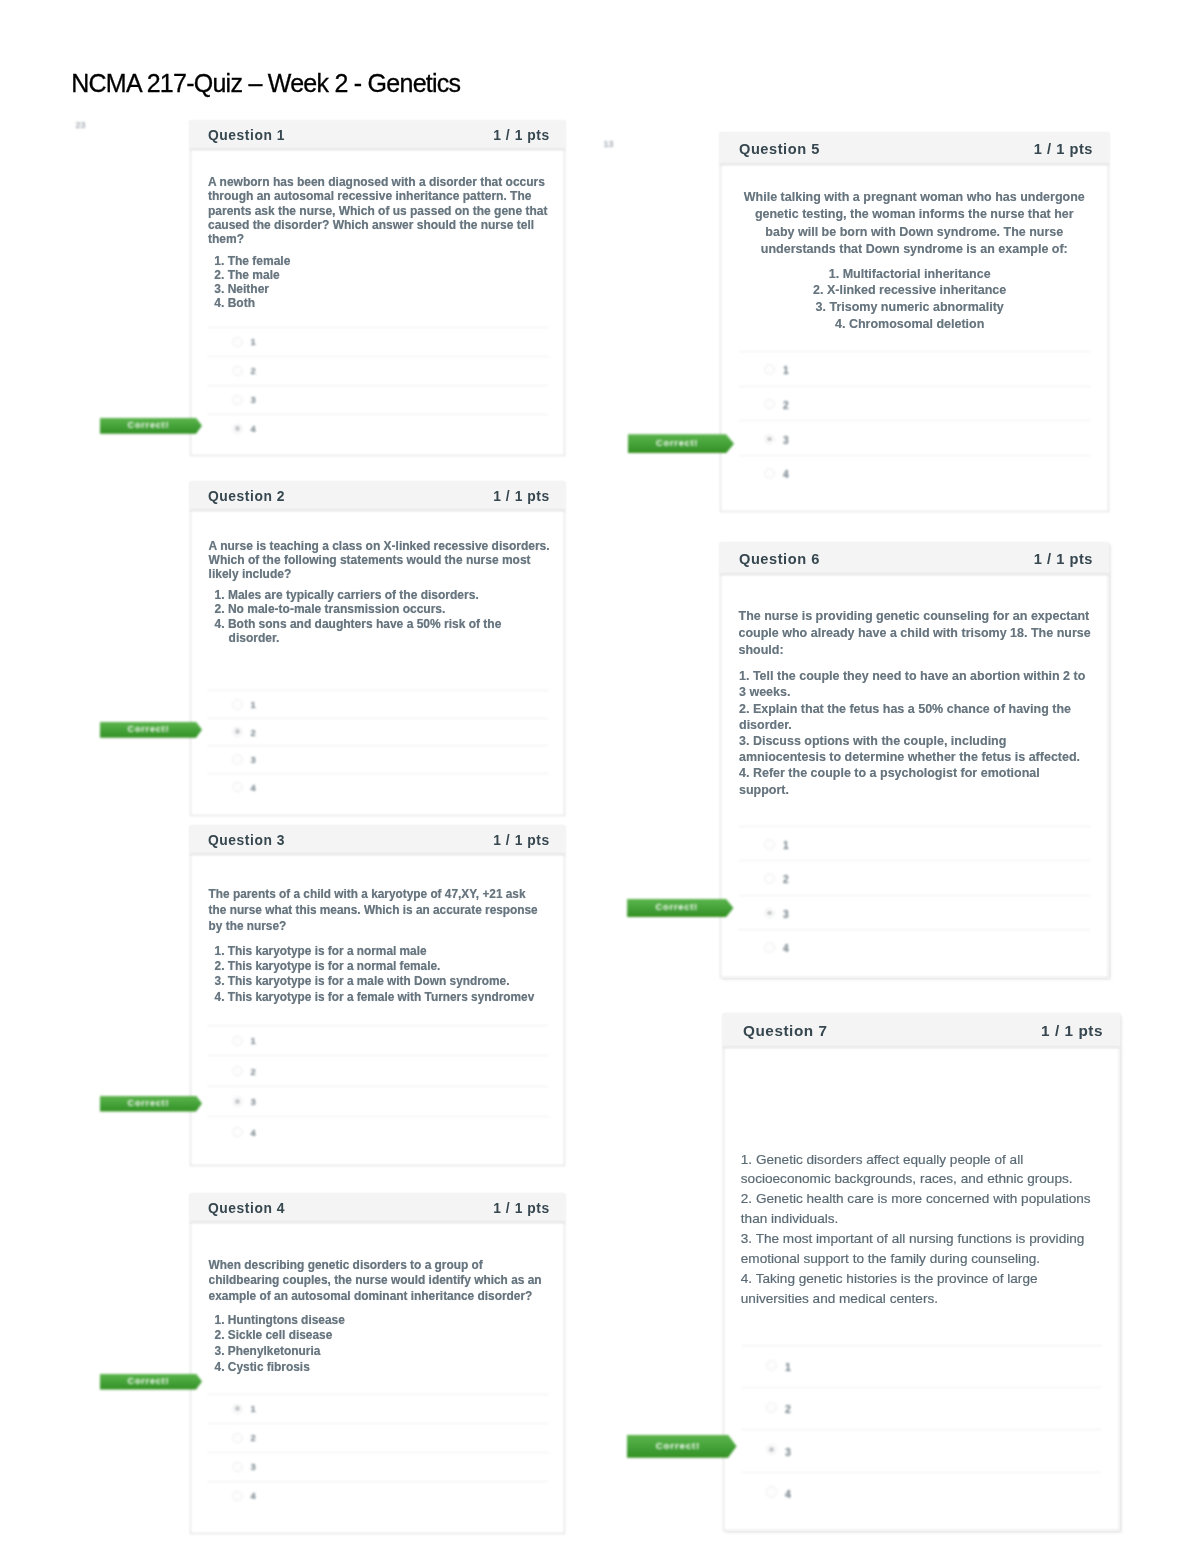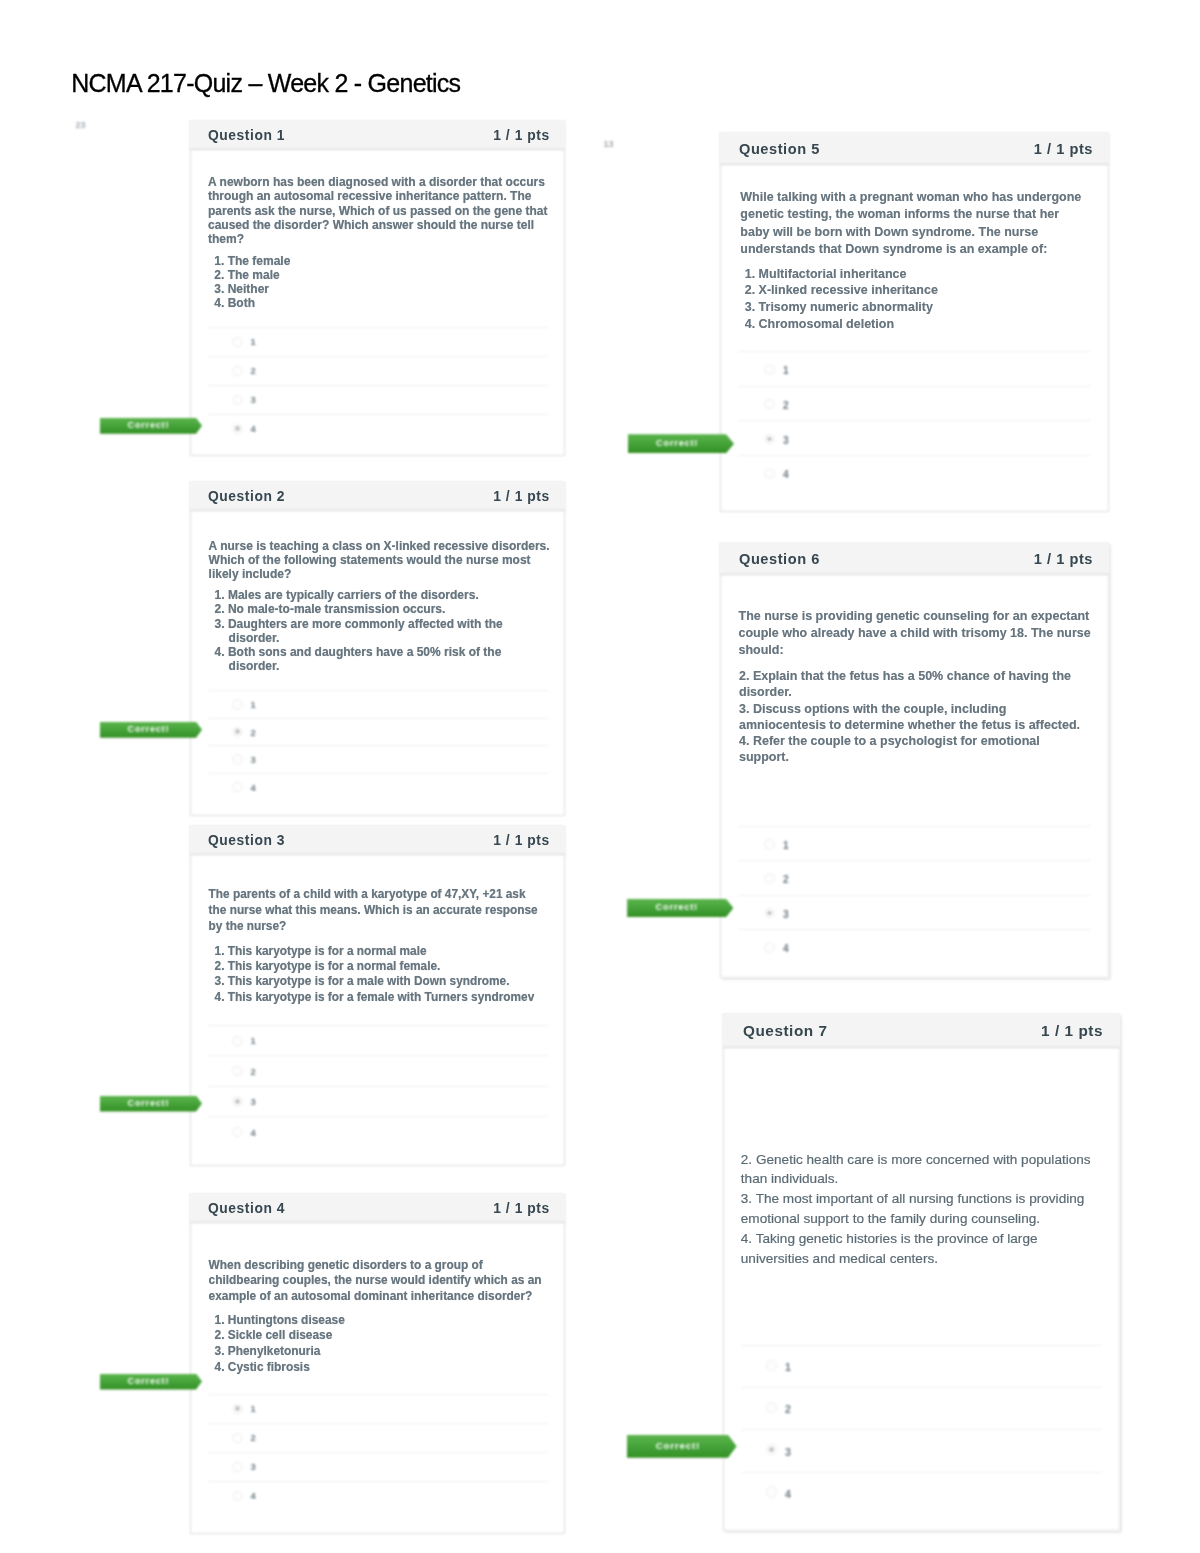--- a/index.html
+++ b/index.html
@@ -100,21 +100,20 @@
   <div class="card-head" style="height:29px;padding-left:18px;padding-right:15.3px;">
     <div class="head-bg" style="filter:blur(0.8px);"></div>
     <span class="q-title" style="font-size:13.85px;">Question 2</span>
     <span class="q-pts" style="font-size:13.85px;">1 / 1 pts</span>
   </div>
   <div class="card-body" style="top:29px;bottom:0;">
     <p class="qtext" style="left:18.6px;top:27.6px;width:341.5px;font-size:12px;font-weight:600;line-height:14.2px;color:#67757f;text-shadow:0 0 0.75px rgba(103,117,127,0.65);" id="prompt2">A nurse is teaching a class on X-linked recessive disorders. Which of the following statements would the nurse most likely include?</p>
     <ul class="olist" style="left: 24.6px; width: 315px; font-size: 12px; font-weight: 600; line-height: 14.2px; color: rgb(103, 117, 127); text-shadow: rgba(103, 117, 127, 0.65) 0px 0px 0.75px; top: 77.2px;" id="olist2">
       <li style="padding-left:14px;text-indent:-14px;">1. Males are typically carriers of the disorders.</li>
       <li style="padding-left:14px;text-indent:-14px;">2. No male-to-male transmission occurs.</li>
-      <li style="padding-left:14px;text-indent:-14px;">3. Daughters are more commonly affected with the disorder.</li>
       <li style="padding-left:14px;text-indent:-14px;">4. Both sons and daughters have a 50% risk of the disorder.</li>
     </ul>
     <div class="answers" style="top:179px;">
       <div class="ansrow" style="height:27.5px;">
         <div class="sep" style="left:16.8px;width:342px;filter:blur(0.8px);"></div>
         <span class="radio" style="left:42px;top:9px;width:10.5px;height:10.5px;filter:blur(0.8px);"></span>
         <span class="ansnum" style="left:60.5px;top:10px;font-size:9.4px;filter:blur(0.8px);">1</span>
       </div>
       <div class="ansrow" style="height:27.5px;">
         <div class="sep" style="left:16.8px;width:342px;filter:blur(0.8px);"></div>
@@ -226,21 +225,21 @@
         <span class="ansnum" style="left:60.5px;top:10.4px;font-size:9.4px;filter:blur(0.8px);">4</span>
       </div>
     </div>
   </div>
 </div>
 <div class="badge" style="left:100px;top:1373.5px;width:102px;height:16px;">
   <div class="bbody" style="clip-path:polygon(0 0, 94.12% 0, 100% 50%, 94.12% 100%, 0 100%);"></div>
   <div class="lbl" style="left:0;right:6px;font-size:9px;">Correct!</div>
 </div>
 
-<div class="card" style="left:720px;top:133px;width:389px;height:379px;">
+<div class="card" style="left:720px;top:133px;width:389px;height:379px;text-align:center;">
   <div class="card-frame" style="filter:blur(0.8px);"></div>
   <div class="card-head" style="height:32px;padding-left:19px;padding-right:16px;">
     <div class="head-bg" style="filter:blur(0.8px);"></div>
     <span class="q-title" style="font-size:14.6px;">Question 5</span>
     <span class="q-pts" style="font-size:14.6px;">1 / 1 pts</span>
   </div>
   <div class="card-body" style="top:23px;bottom:0;">
     <p class="qtext" style="left:20.3px;top:33.1px;width:348px;font-size:12.5px;font-weight:560;line-height:17.2px;color:#67757f;text-shadow:0 0 0.6px rgba(103,117,127,0.5);" id="prompt5">While talking with a pregnant woman who has undergone genetic testing, the woman informs the nurse that her baby will be born with Down syndrome. The nurse understands that Down syndrome is an example of:</p>
     <ul class="olist" style="left: 24.7px; width: 330px; font-size: 12.5px; font-weight: 560; line-height: 16.7px; color: rgb(103, 117, 127); text-shadow: rgba(103, 117, 127, 0.5) 0px 0px 0.6px; top: 109.6px;" id="olist5">
       <li style="padding-left:15px;text-indent:-15px;">1. Multifactorial inheritance</li>
@@ -282,20 +281,21 @@
 <div class="card" style="left:720px;top:543px;width:389px;height:435px;box-shadow:2px 2px 3px rgba(0,0,0,0.07);">
   <div class="card-frame" style="filter:blur(0.8px);"></div>
   <div class="card-head" style="height:32px;padding-left:19px;padding-right:16px;">
     <div class="head-bg" style="filter:blur(0.8px);"></div>
     <span class="q-title" style="font-size:14.6px;">Question 6</span>
     <span class="q-pts" style="font-size:14.6px;">1 / 1 pts</span>
   </div>
   <div class="card-body" style="top:32px;bottom:0;">
     <p class="qtext" style="left:18.5px;top:33.1px;width:360px;font-size:12.5px;font-weight:700;line-height:17.0px;color:#67757f;text-shadow:0 0 0.6px rgba(103,117,127,0.5);" id="prompt6">The nurse is providing genetic counseling for an expectant couple who already have a child with trisomy 18. The nurse should:</p>
     <ul class="plist" style="left: 19px; width: 352px; font-size: 12.5px; font-weight: 560; line-height: 16.2px; color: rgb(103, 117, 127); text-shadow: rgba(103, 117, 127, 0.5) 0px 0px 0.6px; top: 93.2px;" id="olist6">
+      <li style="">1. Tell the couple they need to have an abortion within 2 to 3 weeks.</li>
       <li style="">2. Explain that the fetus has a 50% chance of having the disorder.</li>
       <li style="">3. Discuss options with the couple, including amniocentesis to determine whether the fetus is affected.</li>
       <li style="">4. Refer the couple to a psychologist for emotional support.</li>
     </ul>
     <div class="answers" style="top:251px;">
       <div class="ansrow" style="height:34.3px;">
         <div class="sep" style="left:17.5px;width:353px;filter:blur(0.8px);"></div>
         <span class="radio" style="left:44.4px;top:13.2px;width:10.5px;height:10.5px;filter:blur(0.8px);"></span>
         <span class="ansnum" style="left:63px;top:15.2px;font-size:10.2px;filter:blur(0.8px);">1</span>
       </div>
@@ -326,20 +326,21 @@
 
 <div class="card" style="left:723px;top:1014px;width:397px;height:517px;box-shadow:2px 2px 3px rgba(0,0,0,0.07);">
   <div class="card-frame" style="filter:blur(0.8px);"></div>
   <div class="card-head" style="height:34px;padding-left:20px;padding-right:17px;">
     <div class="head-bg" style="filter:blur(0.8px);"></div>
     <span class="q-title" style="font-size:15.3px;">Question 7</span>
     <span class="q-pts" style="font-size:15.3px;">1 / 1 pts</span>
   </div>
   <div class="card-body" style="top:34px;bottom:0;">
     <ul class="plist" style="left: 17.8px; width: 357px; font-size: 13.6px; font-weight: 400; line-height: 19.9px; color: rgb(90, 106, 116); -webkit-text-stroke: 0.18px rgb(90, 106, 116); top: 101.5px;" id="olist7">
+      <li style="">1. Genetic disorders affect equally people of all socioeconomic backgrounds, races, and ethnic groups.</li>
       <li style="">2.  Genetic health care is more concerned with populations than individuals.</li>
       <li style="">3.  The most important of all nursing functions is providing emotional support to the family during counseling.</li>
       <li style="">4. Taking genetic histories is the province of large universities and medical centers.</li>
     </ul>
     <div class="answers" style="top:297px;">
       <div class="ansrow" style="height:42.2px;">
         <div class="sep" style="left:17.75px;width:361px;filter:blur(0.8px);"></div>
         <span class="radio" style="left:42.6px;top:14.7px;width:11.4px;height:11.4px;filter:blur(0.8px);"></span>
         <span class="ansnum" style="left:62px;top:17.2px;font-size:10.6px;filter:blur(0.8px);">1</span>
       </div>

